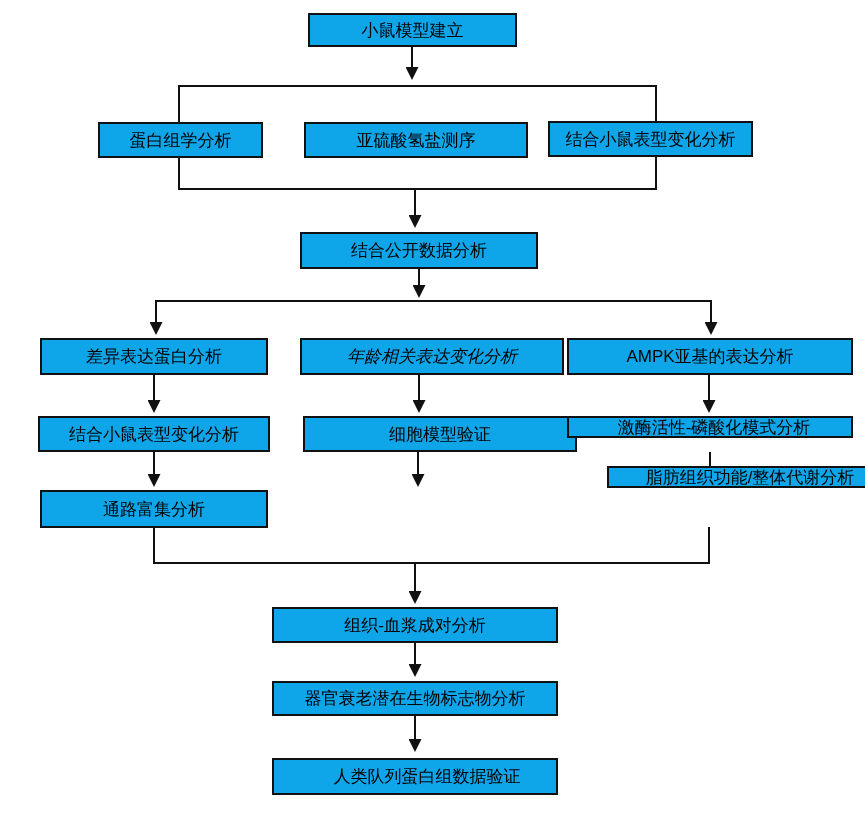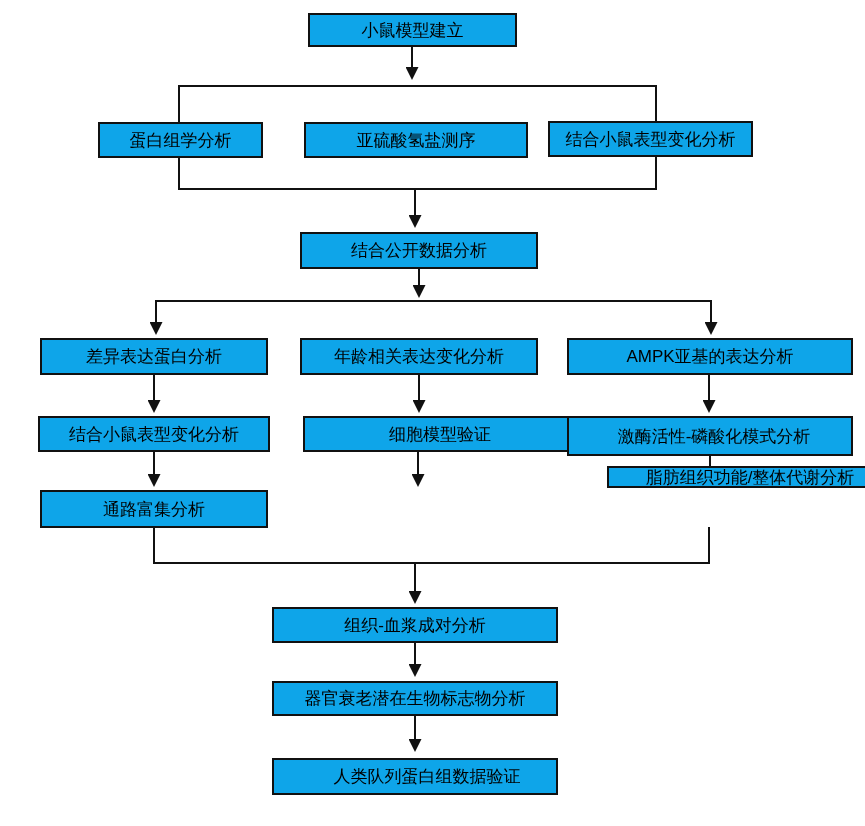--- a/index.html
+++ b/index.html
@@ -82,26 +82,26 @@
 
   <div class="node" style="left:308px; top:13px; width:209px; height:34px;">小鼠模型建立</div>
 
   <div class="node" style="left:98px; top:122px; width:165px; height:36px;">蛋白组学分析</div>
   <div class="node" style="left:304px; top:122px; width:224px; height:36px;">亚硫酸氢盐测序</div>
   <div class="node" style="left:548px; top:121px; width:205px; height:36px;">结合小鼠表型变化分析</div>
 
   <div class="node" style="left:300px; top:232px; width:238px; height:37px;">结合公开数据分析</div>
 
   <div class="node" style="left:40px; top:338px; width:228px; height:37px;">差异表达蛋白分析</div>
-  <div class="node" style="left:300px; top:338px; width:238px; height:37px;">年龄相关表达变化分析</div>
+  <div class="node" style="left:300px; top:338px; width:264px; height:37px;font-style:italic;">年龄相关表达变化分析</div>
   <div class="node" style="left:567px; top:338px; width:286px; height:37px;">AMPK亚基的表达分析</div>
 
   <div class="node" style="left:38px; top:416px; width:232px; height:36px;">结合小鼠表型变化分析</div>
   <div class="node" style="left:303px; top:416px; width:274px; height:36px;">细胞模型验证</div>
-  <div class="node" style="left:567px; top:416px; width:286px; height:40px;padding-left:8px;">激酶活性-磷酸化模式分析</div>
+  <div class="node" style="left:567px; top:416px; width:286px; height:22px;padding-left:8px;">激酶活性-磷酸化模式分析</div>
 
   <div class="node" style="left:40px; top:490px; width:228px; height:38px;">通路富集分析</div>
   <div class="node" style="left:567px; top:466px; width:286px; height:22px;margin-left:40px;">脂肪组织功能/整体代谢分析</div>
 
   <div class="node" style="left:272px; top:607px; width:286px; height:36px;">组织-血浆成对分析</div>
   <div class="node" style="left:272px; top:681px; width:286px; height:35px;">器官衰老潜在生物标志物分析</div>
   <div class="node" style="left:272px; top:758px; width:286px; height:37px;padding-left:24px;">人类队列蛋白组数据验证</div>
 
 </div>
 

